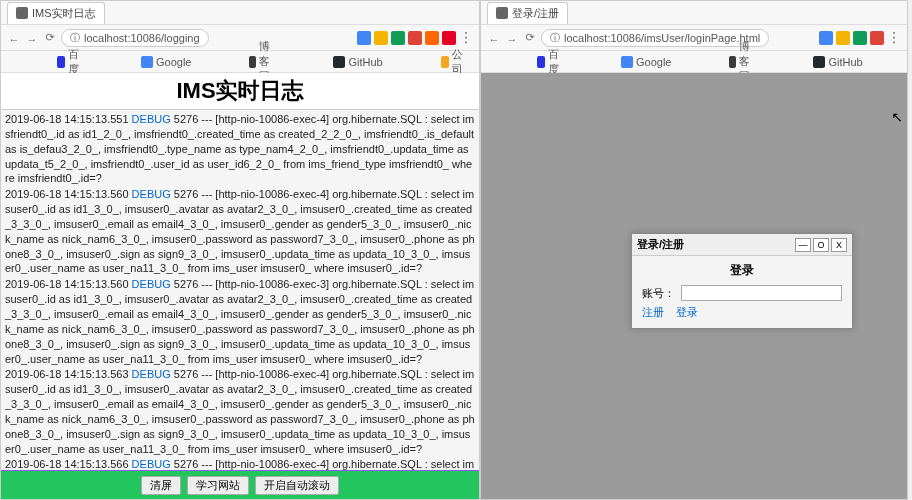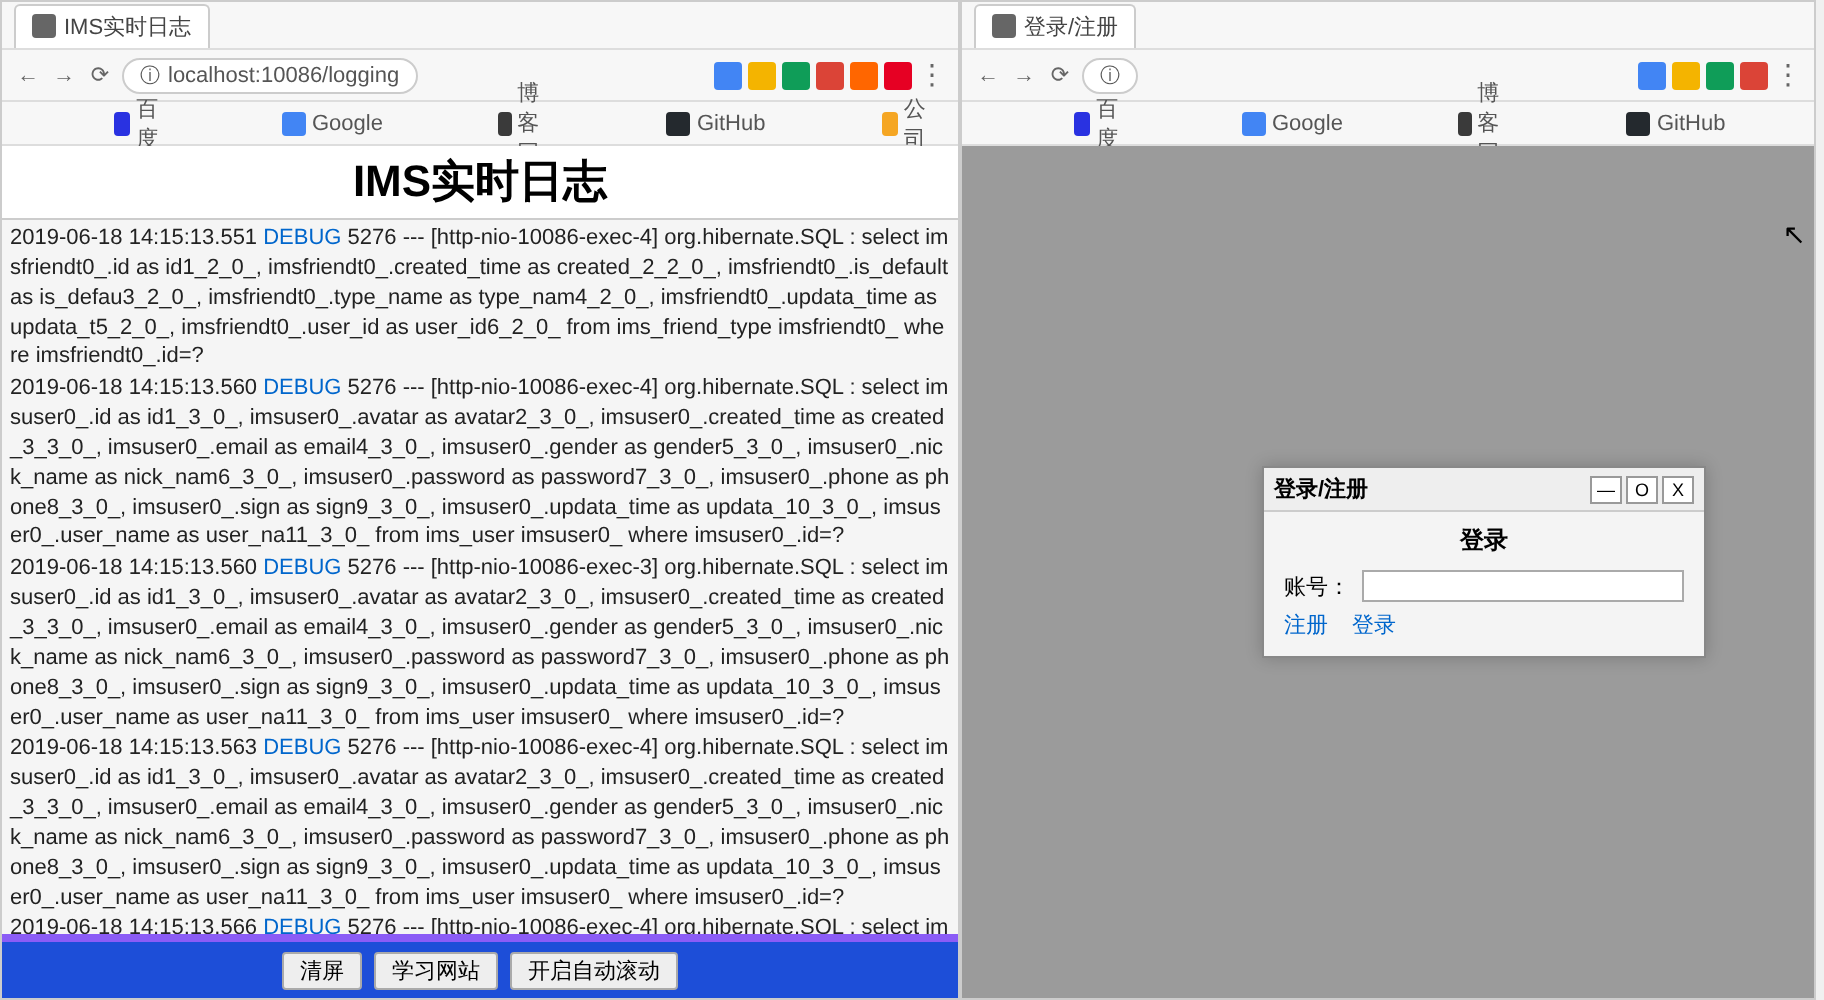--- a/index.html
+++ b/index.html
@@ -15,24 +15,24 @@
 .addr-field { flex: 0 1 auto; background: #fff; border: 1px solid #ccc; border-radius: 10px; padding: 1px 8px; font-size: 11px; display: flex; align-items: center; gap: 4px; }
 .lock { font-size: 10px; }
 .ext-icons { display: flex; gap: 3px; margin-left: auto; }
 .ext-icons span { width: 14px; height: 14px; border-radius: 2px; display: inline-block; }
 .bookmarks { height: 22px; background: #f7f7f7; border-bottom: 1px solid #ddd; display: flex; align-items: center; gap: 10px; padding: 0 8px; font-size: 11px; color: #555; }
 .bm { display: flex; align-items: center; gap: 3px; cursor: pointer; padding-left: 48px; }
 .bm-ico { width: 12px; height: 12px; border-radius: 2px; display: inline-block; }
 .content { flex: 1; overflow: hidden; position: relative; }
 .log-page { background: #fff; height: 100%; display: flex; flex-direction: column; }
 .log-title { font-size: 22px; font-weight: bold; text-align: center; padding: 3px 0; }
-.log-body { flex: 1; overflow-y: auto; background: #f5f5f5; padding: 2px 4px; font-size: 11px; line-height: 1.35; color: #222; border-top: 1px solid #ccc; border-bottom: 4px solid #8b5cf6; }
+.log-body { flex: 1; overflow-y: auto; background: #f5f5f5; padding: 2px 4px; font-size: 11px; line-height: 1.35; color: #222; border-top: 1px solid #ccc; border-bottom: 1px solid #8b5cf6; }
 .log-entry { margin-bottom: 1px; word-break: break-all; }
 .log-level { color: #0066cc; }
-.log-footer { height: 28px; display: flex; align-items: center; justify-content: center; gap: 6px; background: #1d4ed8; }
+.log-footer { height: 28px; display: flex; align-items: center; justify-content: center; gap: 6px; background: #22c55e; }
 .btn { font-size: 11px; padding: 1px 8px; background: #eee; border: 1px solid #aaa; border-radius: 2px; cursor: pointer; }
 .login-page { background: #9b9b9b; height: 100%; position: relative; }
 .dlg { position: absolute; left: 150px; top: 160px; width: 222px; background: #f4f4f4; border: 1px solid #888; box-shadow: 0 0 8px rgba(0,0,0,.2); font-size: 12px; }
 .dlg-head { display: flex; align-items: center; justify-content: space-between; padding: 3px 5px; border-bottom: 1px solid #ccc; background: #eee; }
 .dlg-title { font-weight: bold; font-size: 11px; }
 .dlg-btns { display: flex; gap: 2px; }
 .dlg-btn { width: 16px; height: 14px; border: 1px solid #999; background: #fff; font-size: 9px; text-align: center; line-height: 12px; cursor: pointer; }
 .dlg-body { padding: 6px 10px 8px; }
 .dlg-sub { text-align: center; font-weight: bold; margin-bottom: 6px; font-size: 12px; }
 .fld { display: flex; align-items: center; gap: 5px; margin-bottom: 4px; justify-content: center; }
@@ -119,20 +119,21 @@
       <span class="favicon"></span>
       <span>登录/注册</span>
     </div>
   </div>
   <div class="addr">
     <span class="nav-icon">←</span>
     <span class="nav-icon">→</span>
     <span class="nav-icon">⟳</span>
     <div class="addr-field">
       <span class="lock">ⓘ</span>
+      <span>localhost:10086/imsUser/loginPage.html</span>
     </div>
     <div class="ext-icons">
       <span style="background:#4285f4"></span>
       <span style="background:#f4b400"></span>
       <span style="background:#0f9d58"></span>
       <span style="background:#db4437"></span>
       <span style="color:#666;font-size:14px;line-height:12px;background:none">⋮</span>
     </div>
   </div>
   <div class="bookmarks">

